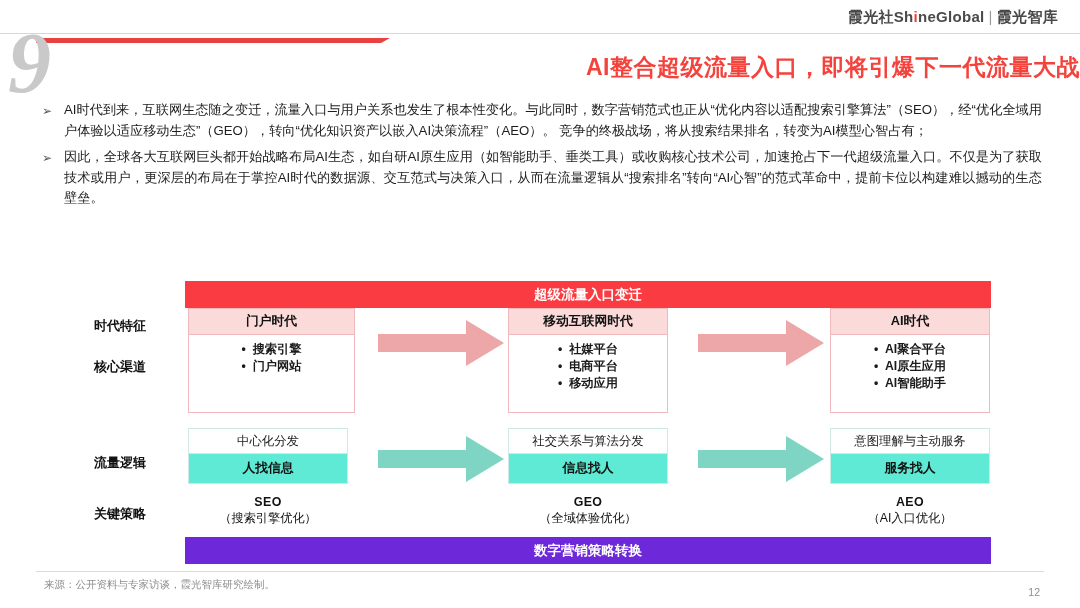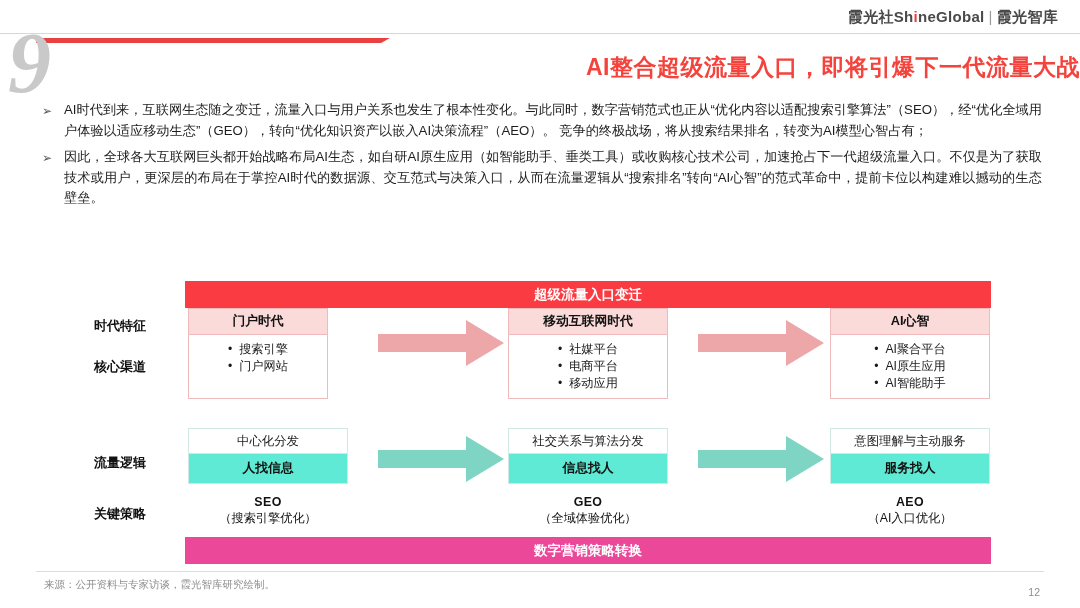--- a/index.html
+++ b/index.html
@@ -69,31 +69,32 @@
     position: absolute; width: 120px; text-align: center;
     font-size: 13px; font-weight: 700; color: #111;
   }
 
   .banner {
     position: absolute; display: flex;
     align-items: center; justify-content: center;
     font-size: 13.5px; font-weight: 700; color: #ffffff;
   }
   .banner-red  { background: #fa3c42; }
-  .banner-teal { background: #ec4899; }
+  .banner-teal { background: #6d28d9; }
 
   .col-card { position: absolute; }
   .card-head {
     background: #fbdada; border: 1px solid #f0b9bb;
     height: 27px; display: flex; align-items: center; justify-content: center;
     font-size: 12.8px; font-weight: 700; color: #121212;
   }
   .card-body {
     background: #ffffff; border: 1px solid #f0b9bb; border-top: none;
-    padding: 6px 0 6px 0;
+    padding: 6px 0 20px 0;
+    font-weight: bold;
   }
   .card-body ul { list-style: none; }
   .card-body li {
     font-size: 12.2px; line-height: 17px; color: #1a1a1a;
     padding-left: 0; text-align: center;
   }
   .card-body li::before { content: "\2022\00a0\00a0"; color: #1a1a1a; }
 
   .logic-card { position: absolute; border-radius: 23px; }
   .logic-top {
@@ -155,21 +156,21 @@
 
   <div class="diagram">
 
     <div class="banner banner-red" style="left:185px; top:11px; width:806px; height:27px;">超级流量入口变迁</div>
 
     <div class="row-label" style="left:60px; top:47px;">时代特征</div>
     <div class="row-label" style="left:60px; top:88px;">核心渠道</div>
     <div class="row-label" style="left:60px; top:184px;">流量逻辑</div>
     <div class="row-label" style="left:60px; top:235px;">关键策略</div>
 
-    <div class="col-card" style="left:188px; top:38px; width:140px;">
+    <div class="col-card" style="left:188px; top:38px; width:167px;">
       <div class="card-head">门户时代</div>
       <div class="card-body">
         <ul>
           <li>搜索引擎</li>
           <li>门户网站</li>
           <li style="visibility:hidden">&nbsp;</li>
         </ul>
       </div>
     </div>
 
@@ -190,21 +191,21 @@
       </div>
     </div>
 
     <div class="arrow" style="left:698px; top:38px; width:130px; height:70px;">
       <svg width="130" height="70" viewBox="0 0 130 70">
         <polygon points="0,26 88,26 88,12 126,35 88,58 88,44 0,44" fill="#eda7a8"></polygon>
       </svg>
     </div>
 
     <div class="col-card" style="left:830px; top:38px; width:160px;">
-      <div class="card-head">AI心智</div>
+      <div class="card-head">AI时代</div>
       <div class="card-body">
         <ul>
           <li>AI聚合平台</li>
           <li>AI原生应用</li>
           <li>AI智能助手</li>
         </ul>
       </div>
     </div>
 
     <div class="logic-card" style="left:188px; top:158px; width:160px;">

